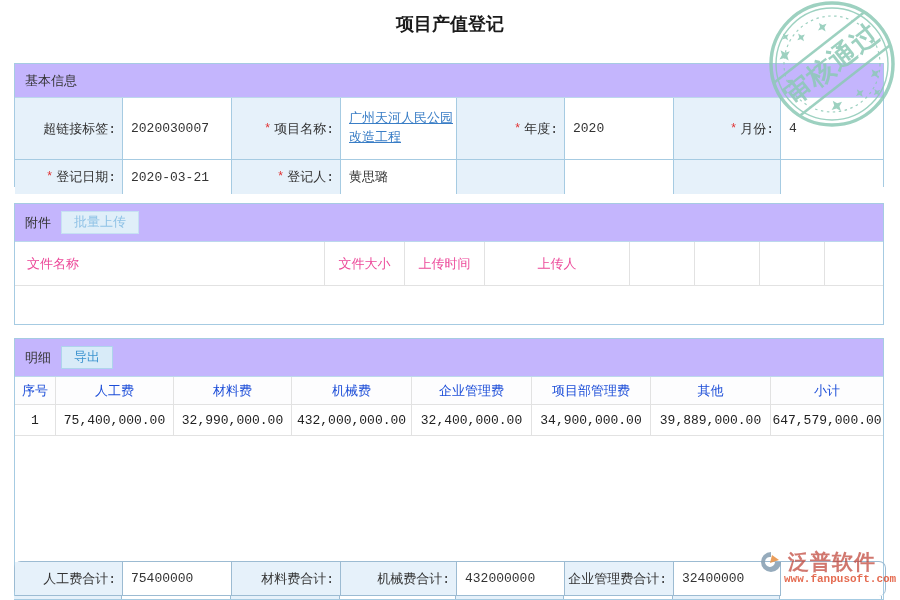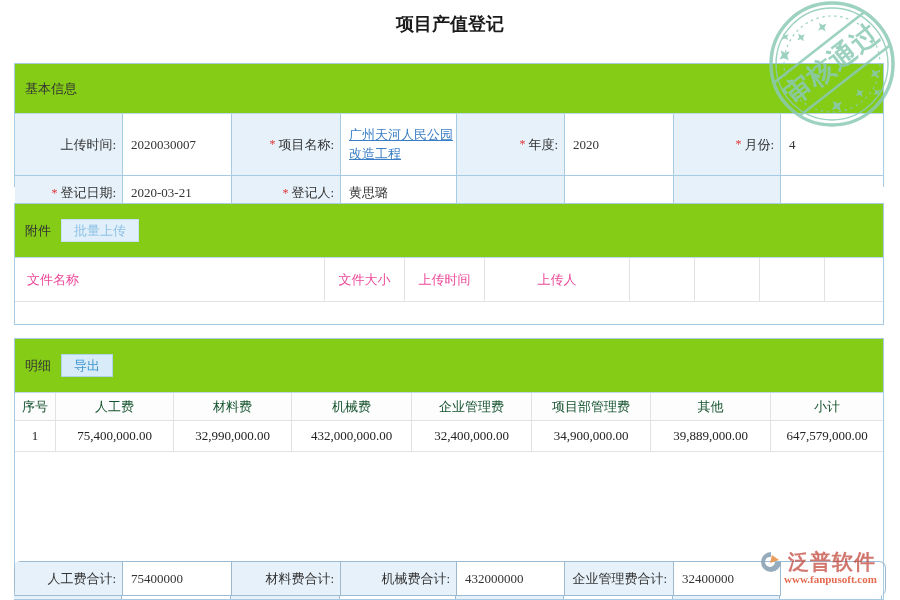--- a/index.html
+++ b/index.html
@@ -1,24 +1,24 @@
 <!DOCTYPE html>
 <html><head>
 <meta charset="utf-8">
 <style>
   html,body{margin:0;padding:0;background:#fff;}
   #screen{position:relative;width:900px;height:600px;overflow:hidden;background:#fff;
-          font-family:Liberation Serif, serif;color:#333;}
+          font-family:Liberation Mono, monospace;color:#333;}
   
   #page-title{position:absolute;top:12px;left:0;width:100%;text-align:center;
               font-size:18px;font-weight:bold;color:#1b1b1b;}
   
   .panel{position:absolute;left:14px;width:870px;border:1px solid #a6cbe2;background:#fff;box-sizing:border-box;}
-  .bar{height:29px;background:#84cc16;border-bottom:1px solid #bcd8ec;display:flex;align-items:center;
-       padding:12px 10px;font-size:13px;color:#333;gap:10px;}
+  .bar{height:29px;background:#c4b5fd;border-bottom:1px solid #bcd8ec;display:flex;align-items:center;
+       padding:4px 10px;font-size:13px;color:#333;gap:10px;}
   .bar .btn{font-size:13px;border-radius:0;padding:3px 12px;cursor:pointer;line-height:1.2;}
   .btn-upload{background:#e0eff9;border:1px solid #c6e1f3;color:#8fc2e6;}
   .btn-export{background:#d8ebf8;border:1px solid #aed4ec;color:#3e94cf;}
   
   #basic-panel{top:63px;height:124px;}
   #basic-panel .bar{height:25px;}
   .bgrid{display:grid;grid-template-columns:108px 109px 109px 116px 108px 109px 107px 102px;}
   .bgrid .cell{border-right:1px solid #a6cbe2;border-bottom:1px solid #a6cbe2;box-sizing:border-box;
                font-size:13px;display:flex;align-items:center;}
   .bgrid .cell:nth-child(8n){border-right:none;}
@@ -34,21 +34,21 @@
   .agrid .hcell{height:43px;border-right:1px solid #e2e2e2;box-sizing:border-box;display:flex;
                 align-items:center;justify-content:center;font-size:13px;color:#ec4899;}
   .agrid .hcell:last-child{border-right:none;}
   .agrid .hcell.first{justify-content:flex-start;padding-left:12px;}
   
   #detail-panel{top:338px;height:262px;}
   .dgrid{display:grid;grid-template-columns:41px 118px 118px 120px 120px 119px 120px 112px;}
   .dgrid div{border-right:1px solid #e2e2e2;border-bottom:1px solid #e2e2e2;box-sizing:border-box;
              font-size:13px;display:flex;align-items:center;justify-content:center;}
   .dgrid div:nth-child(8n){border-right:none;}
-  .dgrid .hrow{height:28px;background:#fdfdfe;color:#14532d;}
+  .dgrid .hrow{height:28px;background:#fdfdfe;color:#1d4ed8;}
   .dgrid .drow{height:31px;background:#fff;color:#222;}
   
   .tgrid{position:absolute;left:-1px;bottom:3px;width:870px;display:grid;
          grid-template-columns:108px 109px 109px 116px 108px 109px 107px 102px;
          border-top:1px solid #9cbbd2;border-left:1px solid #9cbbd2;border-right:1px solid #9cbbd2;box-sizing:content-box;border-radius:7px;}
   .tgrid .cell{height:34px;border-right:1px solid #9cbbd2;border-bottom:1px solid #9cbbd2;box-sizing:border-box;
                font-size:13px;display:flex;align-items:center;}
   .tgrid .cell:nth-child(8n){border-right:none;}
   .sliver{position:absolute;left:-1px;bottom:0;width:870px;height:3px;display:grid;
           grid-template-columns:108px 109px 109px 116px 108px 109px 107px 102px;}
@@ -67,21 +67,21 @@
 <div id="screen">
 
   <div id="page-title">项目产值登记</div>
 
   <div class="panel" id="basic-panel">
     <div class="bar">
       <span>基本信息</span>
     </div>
     <div class="bgrid">
       <div class="cell lbl r1">
-        <span>上传时间:</span>
+        <span>超链接标签:</span>
         </div>
       <div class="cell val r1">2020030007</div>
       <div class="cell lbl r1">
         <span class="req">*</span>
         <span>项目名称:</span>
         </div>
       <div class="cell val r1">
         <a class="plink" href="#">广州天河人民公园改造工程</a>
         </div>
       <div class="cell lbl r1">

